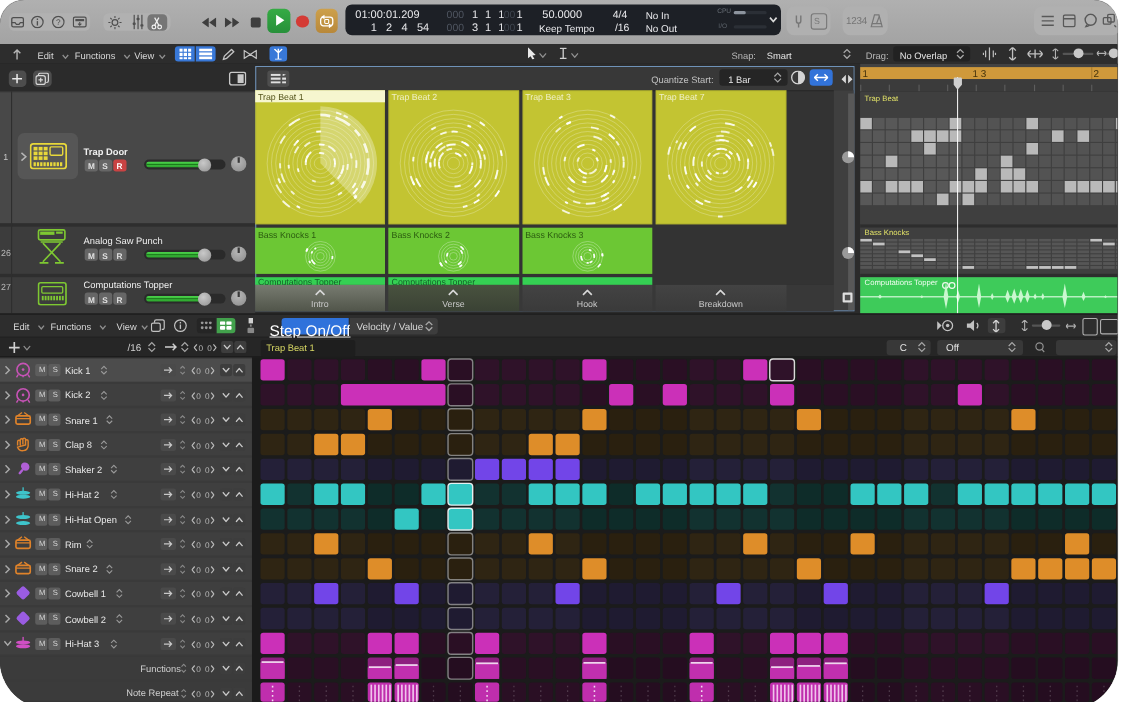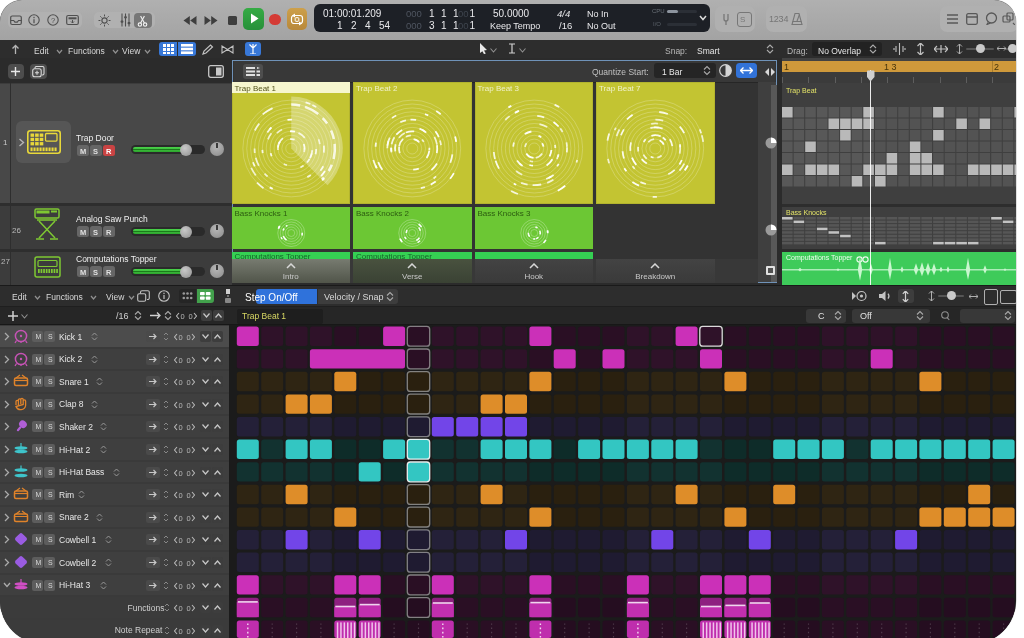--- a/index.html
+++ b/index.html
@@ -101,21 +101,21 @@
     <div style="position:absolute;left:458px;top:8px;font-size:9.5px;color:#3e444e;white-space:nowrap;">00</div>
     <div style="position:absolute;left:469.5px;top:8px;font-size:10px;color:#e9e9ec;white-space:nowrap;">1</div>
     <div style="position:absolute;left:406px;top:20px;font-size:9.5px;color:#4f5560;white-space:nowrap;">000</div>
     <div style="position:absolute;left:429px;top:20px;font-size:10px;color:#e9e9ec;white-space:nowrap;">3</div>
     <div style="position:absolute;left:441px;top:20px;font-size:10px;color:#e9e9ec;white-space:nowrap;">1</div>
     <div style="position:absolute;left:453px;top:20px;font-size:10px;color:#e9e9ec;white-space:nowrap;">1</div>
     <div style="position:absolute;left:458px;top:20px;font-size:9.5px;color:#3e444e;white-space:nowrap;">00</div>
     <div style="position:absolute;left:469.5px;top:20px;font-size:10px;color:#e9e9ec;white-space:nowrap;">1</div>
     <div style="position:absolute;left:493px;top:8px;font-size:10px;color:#e9e9ec;white-space:nowrap;">50.0000</div>
     <div style="position:absolute;left:490px;top:20.5px;font-size:9px;color:#e9e9ec;white-space:nowrap;">Keep Tempo</div>
-    <div style="position:absolute;left:557px;top:8px;font-size:9.5px;color:#e9e9ec;white-space:nowrap;font-style:italic;">4/4</div>
+    <div style="position:absolute;left:557px;top:8px;font-size:9.5px;color:#e9e9ec;white-space:nowrap;">4/4</div>
     <div style="position:absolute;left:559px;top:20px;font-size:9.5px;color:#e9e9ec;white-space:nowrap;">/16</div>
     <div style="position:absolute;left:587px;top:8.5px;font-size:9px;color:#e9e9ec;white-space:nowrap;">No In</div>
     <div style="position:absolute;left:587px;top:20.5px;font-size:9px;color:#e9e9ec;white-space:nowrap;">No Out</div>
     <div style="position:absolute;left:652px;top:8px;font-size:6px;color:#6a7078;white-space:nowrap;">CPU</div>
     <div class="" style="position:absolute;left:667px;top:9.5px;width:30px;height:3.5px;background:#2b2f36;border-radius:2px;"></div>
     <div class="" style="position:absolute;left:667px;top:9.5px;width:11px;height:3.5px;background:#8d949e;border-radius:2px;"></div>
     <div style="position:absolute;left:653px;top:21px;font-size:6px;color:#5a6068;white-space:nowrap;">I/O</div>
     <div class="" style="position:absolute;left:667px;top:22.5px;width:30px;height:3px;background:#2b2f36;border-radius:2px;"></div>
     <svg style="position:absolute;left:699px;top:15px" width="8" height="6" viewBox="0 0 8 6">
       <path d="M1 1l3 3.5L7 1" stroke="#dadada" stroke-width="1.5" fill="none"></path>
@@ -272,21 +272,21 @@
     <svg style="position:absolute;left:208px;top:65px" width="16" height="13" viewBox="0 0 16 13">
       <rect x="0.7" y="0.7" width="14.6" height="11.6" rx="2" fill="none" stroke="#c8c8c8" stroke-width="1.3"></rect>
       <rect x="8" y="2.5" width="5.5" height="8" fill="#c8c8c8"></rect>
     </svg>
     <div class="" style="position:absolute;left:0px;top:83px;width:232px;height:202px;background:#3c3c3c;"></div>
     <div class="" style="position:absolute;left:0px;top:84px;width:232px;height:119px;background:#484848;"></div>
     <div class="" style="position:absolute;left:0px;top:203px;width:232px;height:3px;background:#2e2e2e;"></div>
     <div class="" style="position:absolute;left:0px;top:249px;width:232px;height:3px;background:#2e2e2e;"></div>
     <div class="" style="position:absolute;left:10px;top:83px;width:1px;height:202px;background:#2e2e2e;"></div>
     <div style="position:absolute;left:3px;top:138px;font-size:8px;color:#c8c8c8;white-space:nowrap;">1</div>
-    <div style="position:absolute;left:12px;top:226px;font-size:8px;color:#b8b8b8;white-space:nowrap;">26</div>
+    <div style="position:absolute;left:1px;top:226px;font-size:8px;color:#b8b8b8;white-space:nowrap;">26</div>
     <div style="position:absolute;left:1px;top:257px;font-size:8px;color:#b8b8b8;white-space:nowrap;">27</div>
     <div class="" style="position:absolute;left:16px;top:121px;width:55px;height:42px;background:#565656;border-radius:6px;"></div>
     <svg style="position:absolute;left:18px;top:138px" width="7" height="9" viewBox="0 0 7 9">
       <path d="M1.5 1l4 3.5-4 3.5" stroke="#b5b5b5" stroke-width="1.4" fill="none"></path>
     </svg>
     <svg style="position:absolute;left:27px;top:130px" width="34" height="24" viewBox="0 0 34 24">
       <rect x="0.8" y="0.8" width="32.4" height="22.4" rx="2.5" fill="none" stroke="#e8d83a" stroke-width="1.6"></rect>
       <rect x="3.5" y="3.5" width="3.6" height="3.3" fill="#e8d83a"></rect>
       <rect x="8.1" y="3.5" width="3.6" height="3.3" fill="#e8d83a"></rect>
       <rect x="12.7" y="3.5" width="3.6" height="3.3" fill="#e8d83a"></rect>
@@ -300,21 +300,21 @@
       <rect x="3.5" y="17.5" width="2.1" height="3.6" fill="#e8d83a"></rect>
       <rect x="6.5" y="17.5" width="2.1" height="3.6" fill="#e8d83a"></rect>
       <rect x="9.5" y="17.5" width="2.1" height="3.6" fill="#e8d83a"></rect>
       <rect x="12.5" y="17.5" width="2.1" height="3.6" fill="#e8d83a"></rect>
       <rect x="15.5" y="17.5" width="2.1" height="3.6" fill="#e8d83a"></rect>
       <rect x="18.5" y="17.5" width="2.1" height="3.6" fill="#e8d83a"></rect>
       <rect x="21.5" y="17.5" width="2.1" height="3.6" fill="#e8d83a"></rect>
       <rect x="24.5" y="17.5" width="2.1" height="3.6" fill="#e8d83a"></rect>
       <rect x="27.5" y="17.5" width="2.1" height="3.6" fill="#e8d83a"></rect>
     </svg>
-    <div style="position:absolute;left:76px;top:133px;font-size:8.5px;color:#f0f0f0;white-space:nowrap;">Trap Door</div>
+    <div style="position:absolute;left:76px;top:133px;font-size:8.5px;color:#f0f0f0;white-space:nowrap;font-weight:bold;">Trap Door</div>
     <div class="" style="position:absolute;left:77px;top:145px;width:12px;height:11px;background:#666;border-radius:2.5px;"></div>
     <div style="position:absolute;left:80px;top:146.5px;font-size:7.5px;color:#e0e0e0;white-space:nowrap;font-weight:bold;">M</div>
     <div class="" style="position:absolute;left:90px;top:145px;width:12px;height:11px;background:#666;border-radius:2.5px;"></div>
     <div style="position:absolute;left:93px;top:146.5px;font-size:7.5px;color:#e0e0e0;white-space:nowrap;font-weight:bold;">S</div>
     <div class="" style="position:absolute;left:103px;top:145px;width:12px;height:11px;background:#c94343;border-radius:2.5px;"></div>
     <div style="position:absolute;left:106px;top:146.5px;font-size:7.5px;color:#fff;white-space:nowrap;font-weight:bold;">R</div>
     <div class="" style="position:absolute;left:131px;top:145px;width:74px;height:9px;background:#2a2a2a;border-radius:4.5px;"></div>
     <div class="" style="position:absolute;left:133px;top:147px;width:54px;height:5px;background:linear-gradient(#4ad24a,#2da52d);border-radius:2px;"></div>
     <div class="" style="position:absolute;left:133px;top:148.5px;width:54px;height:1.5px;background:#1c7a1c;"></div>
     <div class="" style="position:absolute;left:180px;top:143.5px;width:12px;height:12px;background:radial-gradient(circle at 40% 35%,#c9c9c9,#909090);border-radius:50%;"></div>
@@ -1130,23 +1130,23 @@
         <rect x="0" y="4.4" width="4.7" height="3.3" rx="0.8"></rect>
         <rect x="5.8" y="4.4" width="4.7" height="3.3" rx="0.8"></rect>
       </g>
     </svg>
     <svg style="position:absolute;left:224px;top:289px" width="8" height="14" viewBox="0 0 8 14">
       <rect x="2" y="0" width="4" height="5" fill="#d0d0d0"></rect>
       <rect x="3.2" y="6" width="1.6" height="2" fill="#888"></rect>
       <rect x="1" y="9" width="6" height="5" rx="1" fill="#888"></rect>
     </svg>
     <div class="" style="position:absolute;left:256px;top:289px;width:61px;height:15px;background:#2f72db;border-radius:3px 0 0 3px;"></div>
-    <div style="position:absolute;left:245px;top:291.5px;font-size:10px;color:#fff;white-space:nowrap;">Step On/Off</div>
+    <div style="position:absolute;left:245px;top:291.5px;font-size:14px;color:#fff;white-space:nowrap;text-decoration:underline;">Step On/Off</div>
     <div class="" style="position:absolute;left:318px;top:289px;width:80px;height:15px;background:#3d3d3d;border-radius:0 3px 3px 0;"></div>
-    <div style="position:absolute;left:324px;top:291.5px;font-size:9px;color:#d8d8d8;white-space:nowrap;">Velocity / Snap</div>
+    <div style="position:absolute;left:324px;top:291.5px;font-size:9px;color:#d8d8d8;white-space:nowrap;">Velocity / Value</div>
     <svg style="position:absolute;left:386px;top:291px" width="8" height="11" viewBox="0 0 8 11">
       <path d="M1 4.5L4 1.5l3 3M1 6.5l3 3 3-3" stroke="#a8a8a8" stroke-width="1.1" fill="none"></path>
     </svg>
     <svg style="position:absolute;left:851px;top:290px" width="16" height="12" viewBox="0 0 16 12">
       <path d="M1 2l4 4-4 4z" fill="#c2c2c2"></path>
       <circle cx="10.5" cy="6" r="4.5" fill="none" stroke="#c2c2c2" stroke-width="1.2"></circle>
       <circle cx="10.5" cy="6" r="1.6" fill="#c2c2c2"></circle>
     </svg>
     <svg style="position:absolute;left:878px;top:290px" width="13" height="12" viewBox="0 0 13 12">
       <path d="M1 4v4h3l3.5 3V1L4 4z" fill="#c2c2c2"></path>
@@ -2003,21 +2003,21 @@
     </svg>
     <svg style="position:absolute;left:13px;top:464.6px" width="16" height="15" viewBox="0 0 16 15">
       <ellipse cx="8" cy="5" rx="6.5" ry="1.8" fill="#3ec4cb"></ellipse>
       <ellipse cx="8" cy="10.5" rx="6.5" ry="1.8" fill="#3ec4cb"></ellipse>
       <rect x="7.4" y="0.5" width="1.2" height="3.5" fill="#3ec4cb"></rect>
     </svg>
     <div class="" style="position:absolute;left:32px;top:466.6px;width:11px;height:11px;background:#5d5d5d;border-radius:2px;"></div>
     <div style="position:absolute;left:35.5px;top:468.6px;font-size:7px;color:#d8d8d8;white-space:nowrap;">M</div>
     <div class="" style="position:absolute;left:44px;top:466.6px;width:11px;height:11px;background:#5d5d5d;border-radius:2px;"></div>
     <div style="position:absolute;left:48px;top:468.6px;font-size:7px;color:#d8d8d8;white-space:nowrap;">S</div>
-    <div style="position:absolute;left:59px;top:467.1px;font-size:8.5px;color:#e8e8e8;white-space:nowrap;">Hi-Hat Bass</div>
+    <div style="position:absolute;left:59px;top:467.1px;font-size:8.5px;color:#e8e8e8;white-space:nowrap;">Hi-Hat Open</div>
     <svg style="position:absolute;left:113.4px;top:467.6px" width="7" height="9" viewBox="0 0 7 9">
       <path d="M1 3.5L3.5 1 6 3.5M1 5.5L3.5 8 6 5.5" stroke="#999" stroke-width="1" fill="none"></path>
     </svg>
     <div class="" style="position:absolute;left:146px;top:466.6px;width:14px;height:11px;background:#4a4a4a;border-radius:2px;"></div>
     <svg style="position:absolute;left:149px;top:468.6px" width="9" height="7" viewBox="0 0 9 7">
       <path d="M0 3.5h7M4.5 1l2.5 2.5L4.5 6" stroke="#c8c8c8" stroke-width="1.1" fill="none"></path>
     </svg>
     <svg style="position:absolute;left:163px;top:467.6px" width="6" height="9" viewBox="0 0 6 9">
       <path d="M1 3L3 1l2 2M1 6l2 2 2-2" stroke="#888" stroke-width="1" fill="none"></path>
     </svg>

